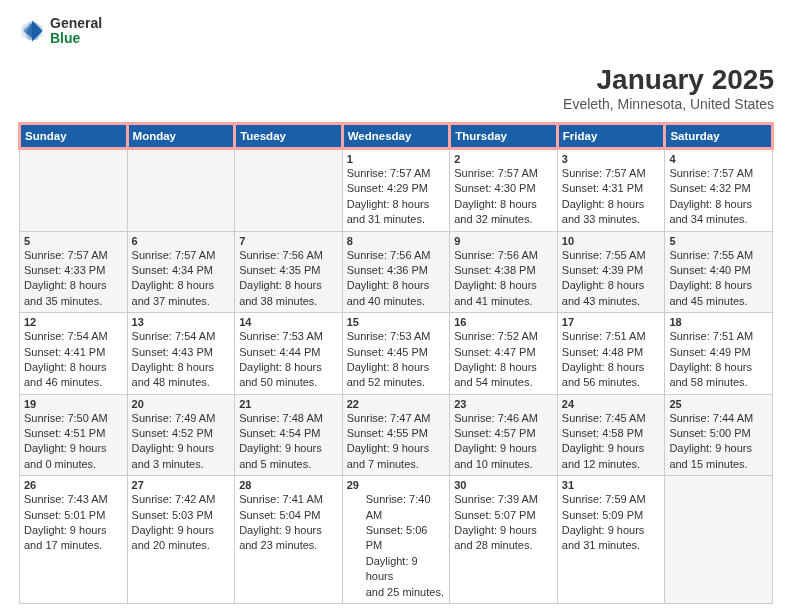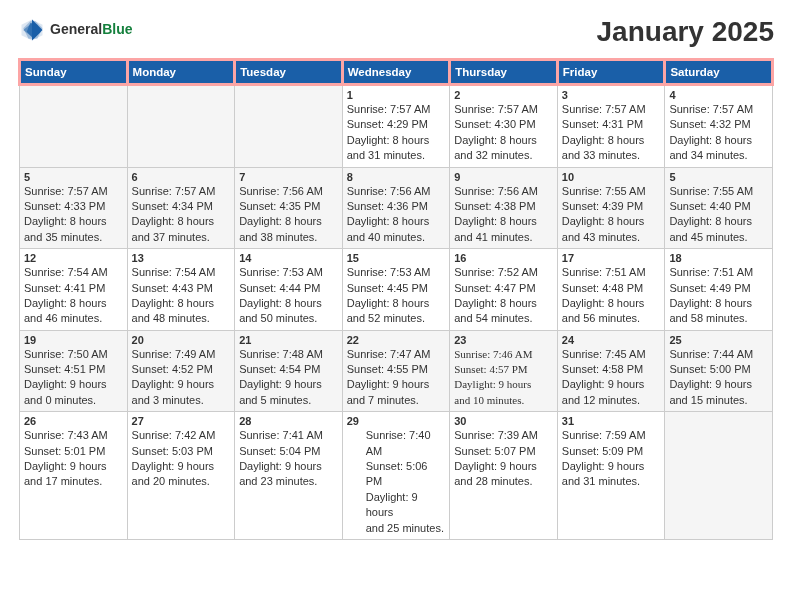--- a/index.html
+++ b/index.html
@@ -22,40 +22,41 @@
       align-items: flex-start;
       margin-bottom: 10px;
     }
     .logo {
       display: flex;
       align-items: center;
       gap: 4px;
     }
     .logo-text {
       display: flex;
-      flex-direction: row;
+      flex-direction: column;
       line-height: 1.1;
       justify-content: flex-end;
     }
     .logo-general {
       font-size: 14px;
       font-weight: bold;
       color: #333;
     }
     .logo-blue {
       font-size: 14px;
       font-weight: bold;
       color: #15803d;
     }
     .logo-icon {
       width: 28px;
       height: 28px;
     }
     .title-block {
       text-align: right;
+      margin-top: 48px;
     }
     .main-title {
       font-size: 28px;
       font-weight: bold;
       color: #333;
     }
     .subtitle {
       font-size: 14px;
       color: #555;
     }
@@ -117,20 +118,21 @@
         <polygon points="22,10 26,18 18,26 10,18 14,8" fill="#1a5fa8" opacity="0.7"></polygon>
         <path d="M16 4 L28 16 L16 28" fill="#1a5fa8"></path>
       </svg>
       <div class="logo-text">
         <span class="logo-general">General</span>
         <span class="logo-blue">Blue</span>
       </div>
     </div>
     <div class="title-block">
       <div class="main-title">January 2025</div>
+      <div class="subtitle">Eveleth, Minnesota, United States</div>
     </div>
   </div>
 
   <table class="calendar">
     <thead>
       <tr>
         <th>Sunday</th>
         <th>Monday</th>
         <th>Tuesday</th>
         <th>Wednesday</th>
@@ -299,21 +301,21 @@
           </td>
           <td>
             <span class="day-num">22</span>
             <div class="day-info" style="white-space: pre-line;">Sunrise: 7:47 AM
 Sunset: 4:55 PM
 Daylight: 9 hours
 and 7 minutes.</div>
           </td>
           <td>
             <span class="day-num">23</span>
-            <div class="day-info" style="white-space: pre-line; font-family: Liberation Serif, serif;">Sunrise: 7:46 AM
+            <div class="day-info" style="white-space: pre-line;">Sunrise: 7:46 AM
 Sunset: 4:57 PM
 Daylight: 9 hours
 and 10 minutes.</div>
           </td>
           <td>
             <span class="day-num">24</span>
             <div class="day-info" style="white-space: pre-line;">Sunrise: 7:45 AM
 Sunset: 4:58 PM
 Daylight: 9 hours
 and 12 minutes.</div>

